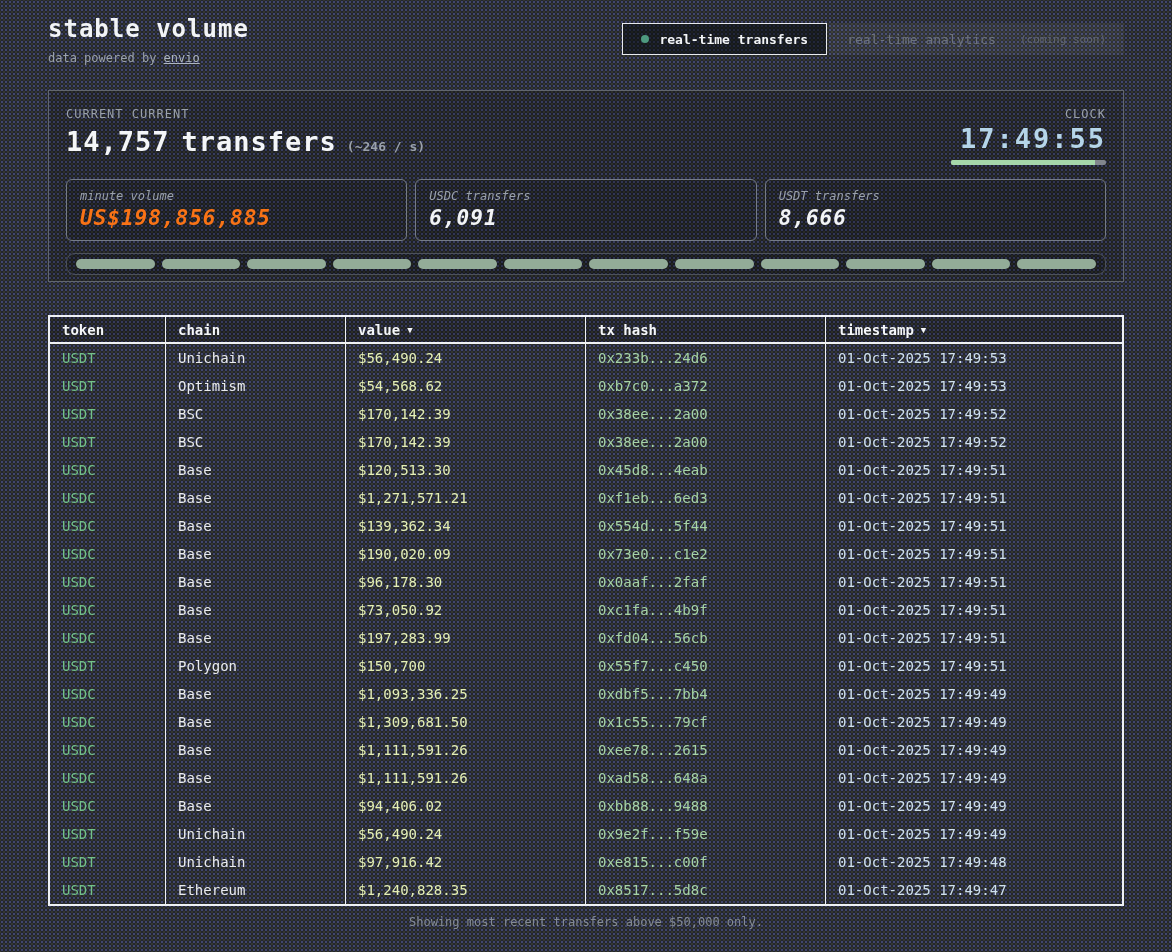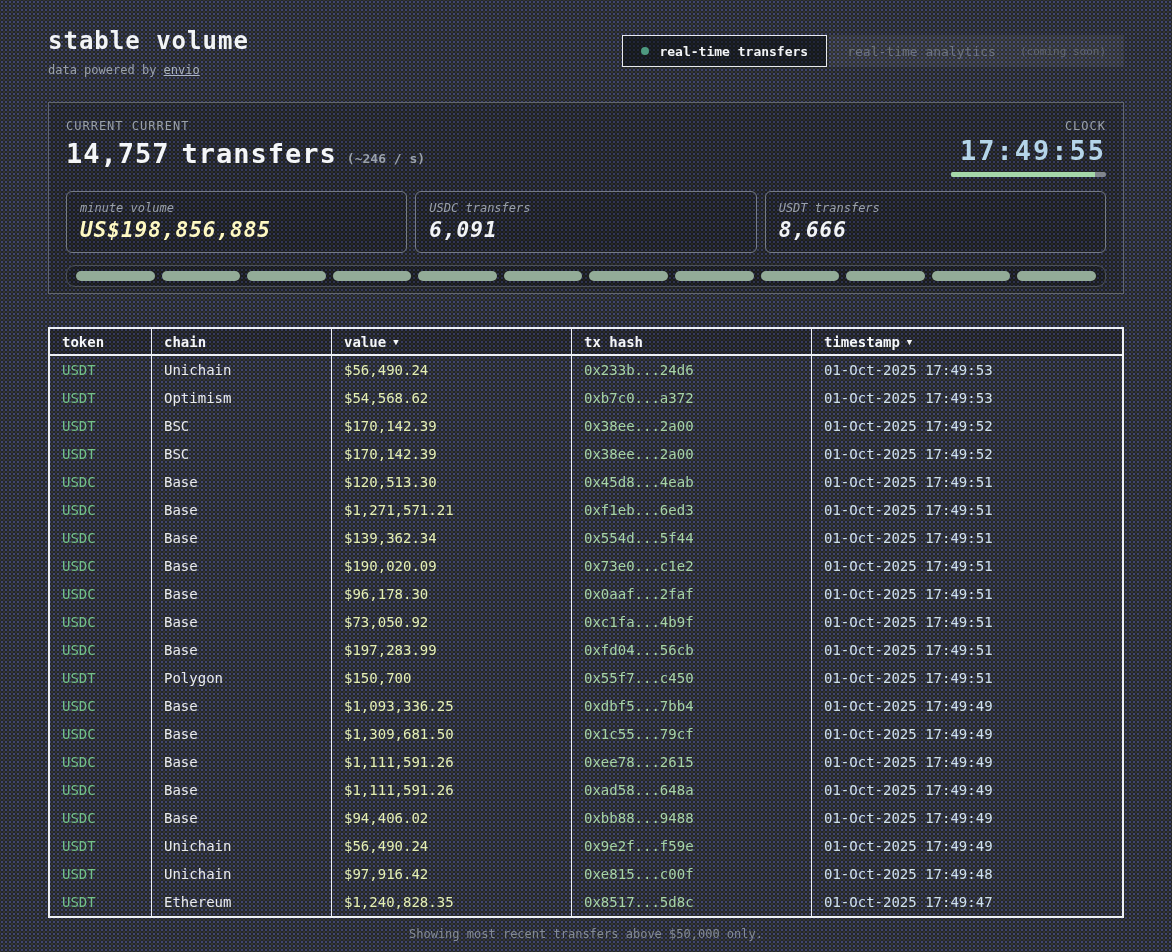--- a/index.html
+++ b/index.html
@@ -7,21 +7,21 @@
   body {
     font-family:"DejaVu Sans Mono","Liberation Mono",monospace;
     background-color:#23262d;
     background-image:
       radial-gradient(rgba(96,102,175,.50) 1px, transparent 1.3px),
       radial-gradient(rgba(120,118,60,.22) 1px, transparent 1.3px);
     background-size:4px 4px, 4px 4px;
     background-position:0 0, 2px 2px;
     color:#e9ebee;
   }
-  .page { padding:12px 48px; }
+  .page { padding:0 48px; }
 
   
   .topbar { display:flex; justify-content:space-between; align-items:flex-start; padding-top:15px; height:90px; }
   .brand-title { font-size:24px; font-weight:bold; letter-spacing:1px; color:#f2f4f6; }
   .brand-sub { margin-top:8px; font-size:12px; color:#9aa1ab; }
   .brand-sub a { color:#aeb6c0; text-decoration:underline; cursor:pointer; }
   .tabs { display:flex; margin-top:8px;justify-content:space-between; }
   .tab { height:32px; display:flex; align-items:center; padding:0 18px; font-size:13px; white-space:nowrap; }
   .tab.active { border:1px solid #e8eaee; background:rgba(10,12,16,.55); color:#f2f4f6; font-weight:bold; cursor:pointer; }
   .tab.active .dot { width:8px; height:8px; border-radius:50%; background:#4e9a80; margin-right:10px; }
@@ -39,31 +39,31 @@
   .clock-box { text-align:right; }
   .clock-label { font-size:12px; letter-spacing:1px; color:#9aa1ab; }
   .clock-time { font-size:27px; font-weight:bold; color:#b5d5e9; letter-spacing:2px; margin-top:2px; }
   .clock-bar { margin-top:6px; width:155px; height:5px; background:#81868d; border-radius:2px; overflow:hidden; margin-left:auto; }
   .clock-bar-fill { height:100%; background:#a5d8a9; }
 
   .stats-row { display:flex; gap:8px; margin-top:14px; }
   .stat { flex:1; border:1px solid #757b85; border-radius:6px; padding:9px 13px 10px; background:rgba(0,0,0,.10);font-style:italic; }
   .stat-label { font-size:12px; color:#9aa1ab; }
   .stat-value { font-size:21px; font-weight:bold; color:#f2f4f6; margin-top:3px; letter-spacing:1px; }
-  .stat-value.vol { color:#fef9c3; }
+  .stat-value.vol { color:#f97316; }
 
   .segments { margin-top:12px; border:1px solid #4c515b; border-radius:9px; background:rgba(0,0,0,.18); padding:5px 9px; display:flex; gap:7px; }
   .segment { flex:1; height:10px; border-radius:5px; background:#93ac98; }
 
   
   .table { margin-top:33px; border:2px solid #eef1f4; }
   .tr { display:flex; height:28px; align-items:center; }
   .thead { font-weight:bold; border-bottom:2px solid #eef1f4; background:rgba(0,0,0,.16); color:#f4f6f8; height:27px; }
   .td, .th { padding-left:12px; font-size:14px; overflow:hidden; white-space:nowrap; }
-  .col-0 { width:102px; flex:none; }
+  .col-0 { width:116px; flex:none; }
   .col-1 { width:180px; flex:none; }
   .col-2 { width:240px; flex:none; }
   .col-3 { width:240px; flex:none; }
   .col-4 { flex:1; }
   .th { border-right:1px solid #eef1f4; height:100%; display:flex; align-items:center; }
   .th:last-child, .td:last-child { border-right:none; }
   .td { border-right:1px solid #eef1f4; height:100%; display:flex; align-items:center; }
   .sort-arrow { font-size:9px; margin-left:7px; color:#f4f6f8; }
   .cell-token { color:#72c188; }
   .cell-chain { color:#e9ebee; }

